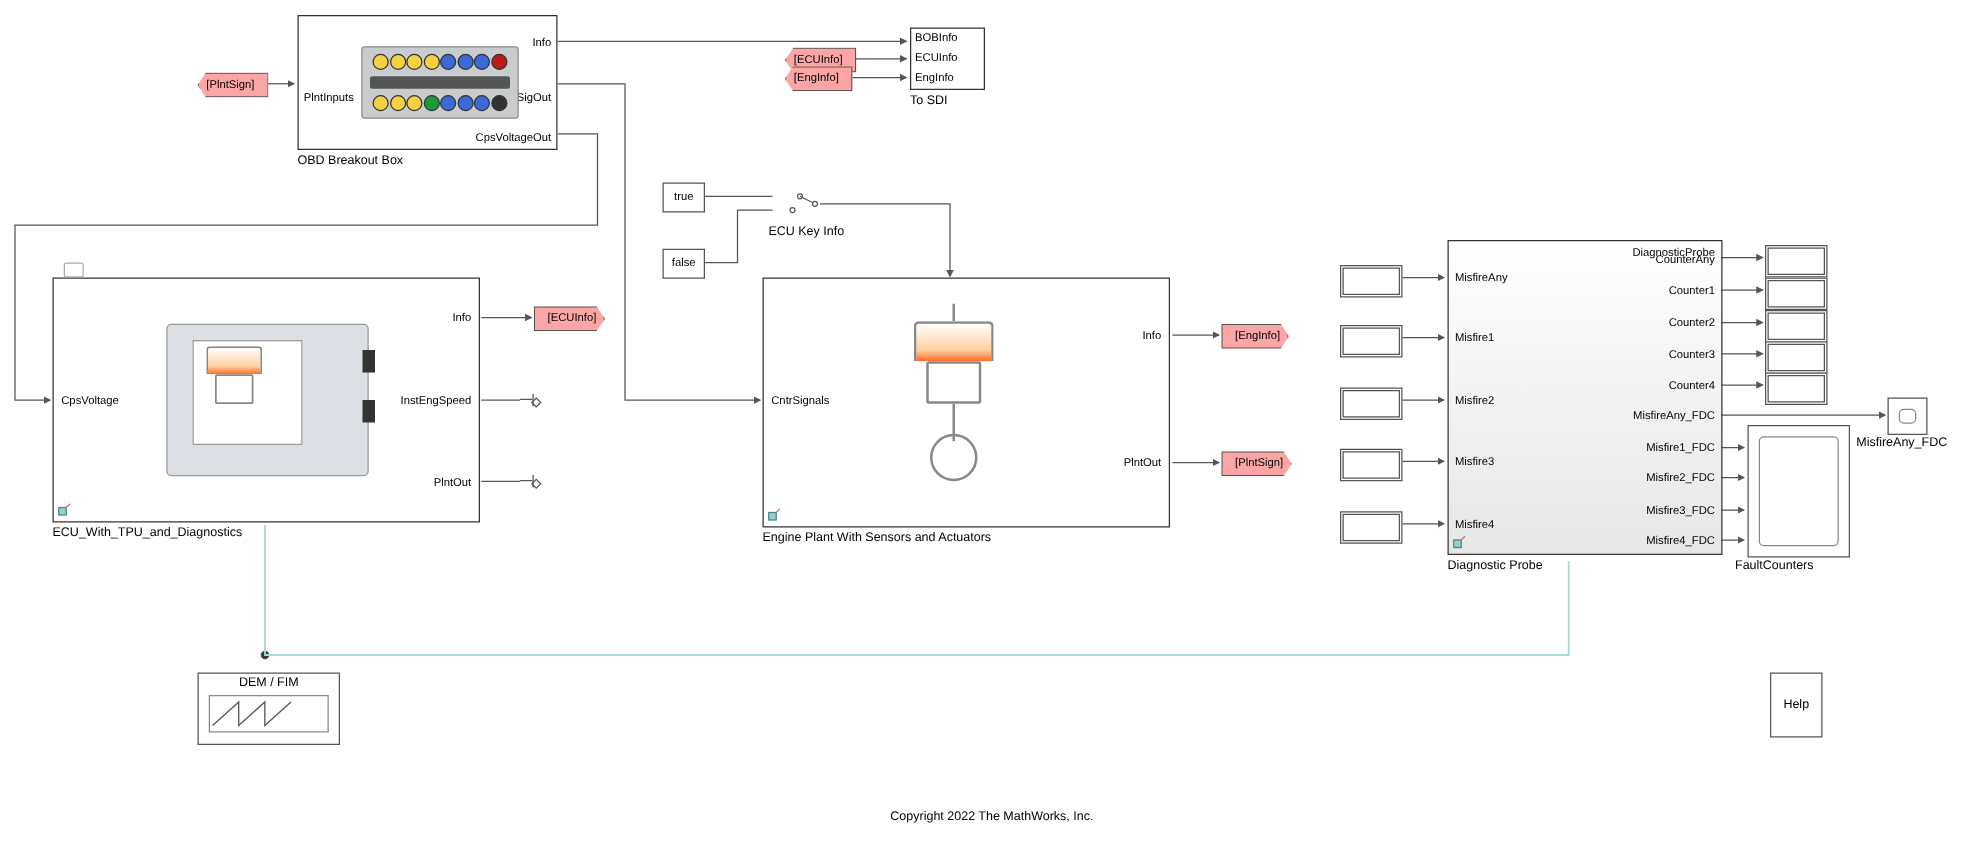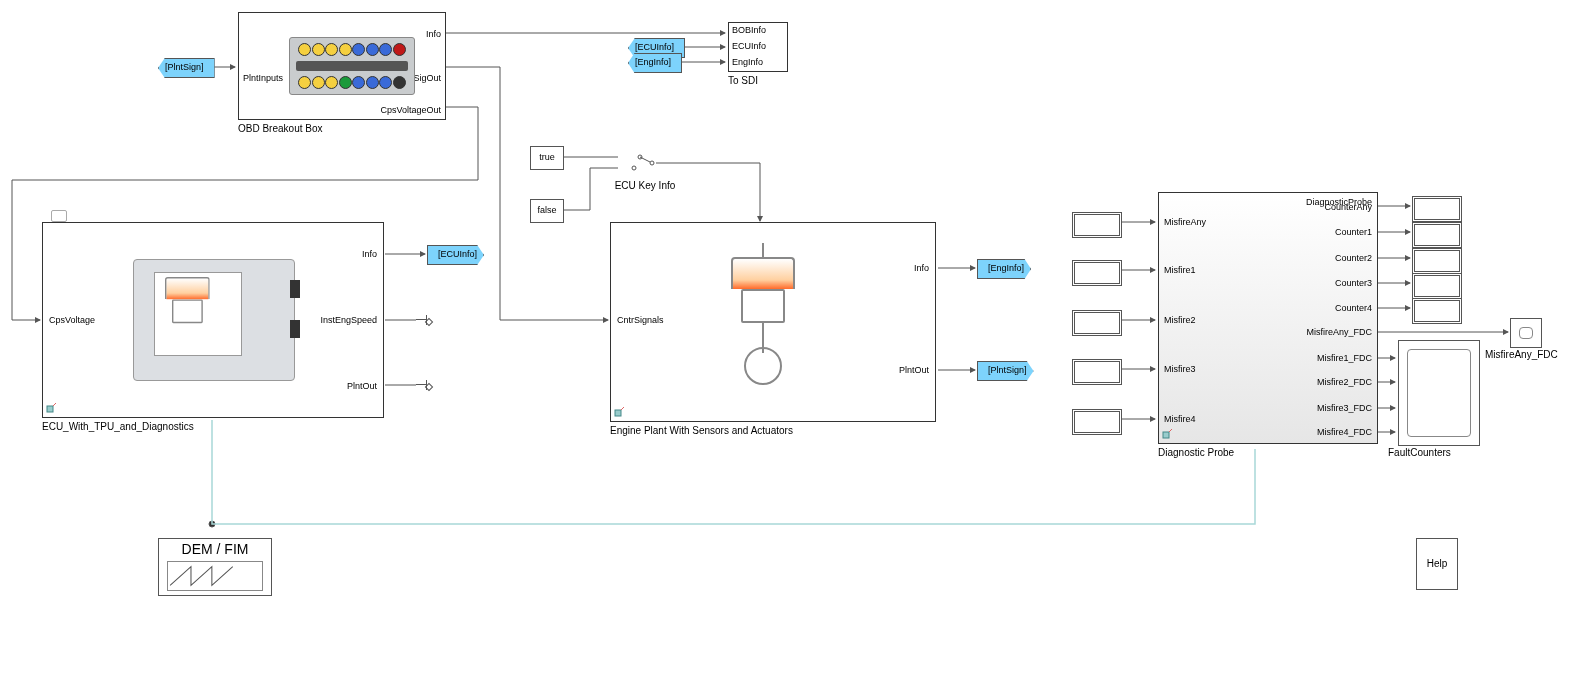--- a/index.html
+++ b/index.html
@@ -2,39 +2,39 @@
 <html><head>
 <meta charset="utf-8">
 <style>
 body{margin:0;font-family:Arial,Helvetica,sans-serif;font-size:10px;background:#fff;color:#000;}
 .canvas{position:relative;width:1587px;height:677px;}
 .blk{position:absolute;border:1px solid #333;background:#fff;box-sizing:border-box;}
 .blk-label{position:absolute;text-align:left;font-size:10px;}
 .port-label{position:absolute;font-size:9px;white-space:nowrap;}
 .port-label.r{text-align:right;}
 .port-label.l{text-align:left;}
-.tag{position:absolute;border:1px solid #555;background:#7dd3fc;height:18px;line-height:16px;padding:0 6px 0 10px;font-size:9px;}
+.tag{position:absolute;border:1px solid #555;background:#fca5a5;height:18px;line-height:16px;padding:0 6px 0 10px;font-size:9px;}
 .tag.goto{clip-path:polygon(0 0,88% 0,100% 50%,88% 100%,0 100%);}
 .tag.from{clip-path:polygon(12% 0,100% 0,100% 100%,12% 100%,0 50%);padding:0 10px 0 6px;}
 .const{position:absolute;border:1px solid #555;background:#fff;width:32px;height:22px;text-align:center;line-height:20px;font-size:9px;}
 .disp{position:absolute;border:3px double #555;background:#fff;width:44px;height:20px;}
 .scope{position:absolute;border:1px solid #555;background:#fff;}
 .scope::after{content:'';position:absolute;top:8px;left:8px;right:8px;bottom:8px;border:1px solid #888;border-radius:4px;}
 .term{position:absolute;width:16px;height:10px;}
 .term::before{content:'';position:absolute;left:0;top:4px;width:10px;border-top:1px solid #555;}
 .term::after{content:'';position:absolute;left:10px;top:0;height:10px;border-left:1px solid #555;}
 .term span{position:absolute;left:10px;top:4px;width:4px;height:4px;border:1px solid #555;transform:rotate(45deg);transform-origin:center;}
 svg.wires{position:absolute;top:0;left:0;pointer-events:none;}
 .bobrow{display:flex;justify-content:space-around;padding:3px 6px;}
 .pin{width:11px;height:11px;border-radius:50%;border:1px solid #333;}
 .footer{position:absolute;width:100%;text-align:center;font-size:10px;}
 .help{position:absolute;border:1px solid #555;background:#fff;width:40px;height:50px;text-align:center;line-height:50px;font-size:10px;}
 .swtxt{position:absolute;font-size:10px;text-align:center;}
 .demfim{position:absolute;border:1px solid #555;background:#fff;width:112px;height:56px;}
-.demfim .hdr{font-size:14px;text-align:center;padding:2px 0;}
+.demfim .hdr{font-size:10px;text-align:center;padding:2px 0;}
 .demfim .body{height:28px;margin:2px 8px;border:1px solid #888;position:relative;}
 .mini-icon{position:absolute;width:14px;height:10px;border:1px solid #aaa;border-radius:2px;}
 .ecuimg{position:absolute;background:#dcdfe3;border:1px solid #999;border-radius:4px;}
 .ecuimg .screen{position:absolute;background:#fff;border:1px solid #999;}
 .piston{position:absolute;}
 .piston .head{width:60px;height:30px;border:2px solid #888;border-bottom:none;border-radius:4px 4px 0 0;margin:0 auto;position:relative;background:linear-gradient(#fff,#ffd0a0 70%,#ff6a2a);}
 .piston .body{width:40px;height:30px;border:2px solid #888;margin:0 auto;border-radius:2px;}
 .piston .rod{width:2px;height:30px;background:#888;margin:0 auto;}
 .badge{position:absolute;left:3px;bottom:3px;width:12px;height:12px;}
 </style>
@@ -230,14 +230,15 @@
 
 <div class="demfim" style="left:158px;top:538px">
   <div class="hdr">DEM / FIM</div>
   <div class="body"><svg width="100%" height="100%" viewBox="0 0 90 26">
           <path d="M2,22 L22,4 22,22 42,4 42,22 62,4" stroke="#555" fill="none"></path>
         </svg></div>
 </div>
 
 <div class="help" style="left:1416px;top:538px">Help</div>
 
+<div class="footer" style="top:648px">Copyright 2022 The MathWorks, Inc.</div>
 
 </div>
 
 </body></html>

